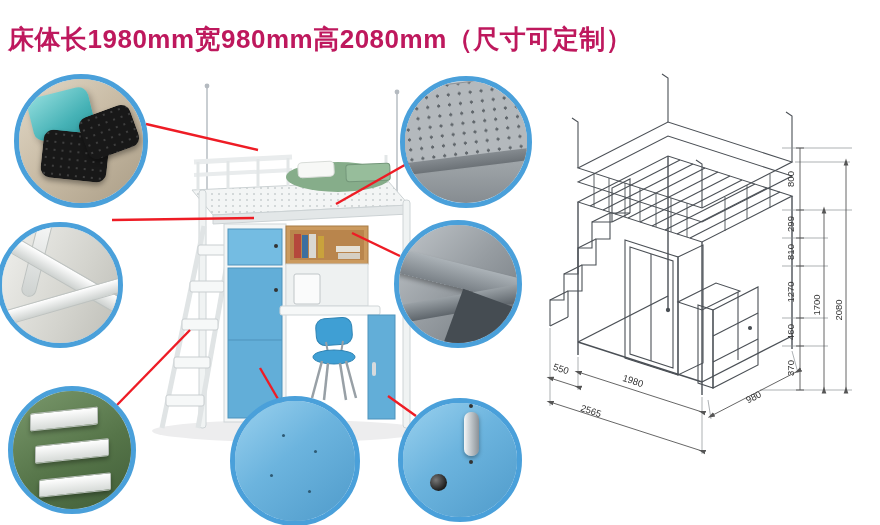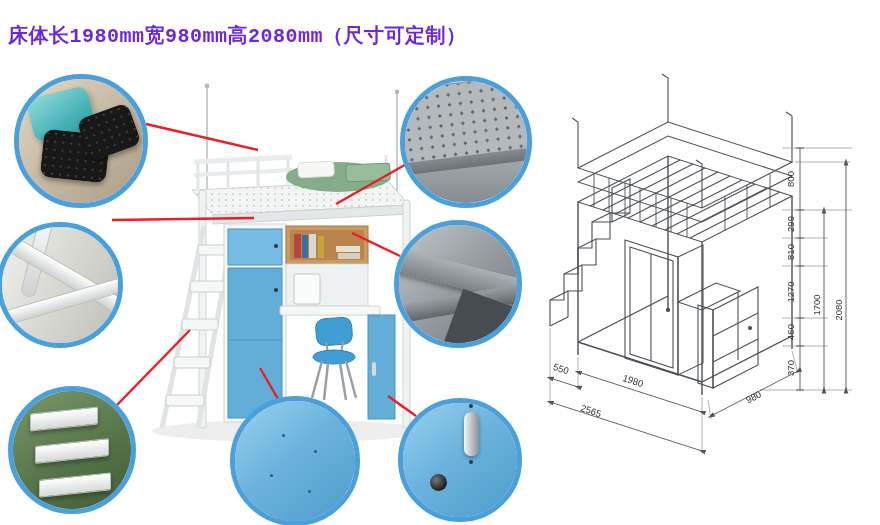--- a/index.html
+++ b/index.html
@@ -1,19 +1,19 @@
 <!DOCTYPE html>
 <html><head>
 <meta charset="utf-8">
 <style>
   html,body{margin:0;padding:0;background:#fff;}
   .stage{position:relative;width:880px;height:525px;background:#ffffff;overflow:hidden;
          font-family:"Liberation Sans",sans-serif;}
-  .title{position:absolute;left:8px;top:22px;font-family:Liberation Mono, monospace;
-         font-weight:700;font-size:20px;color:#6d28d9;white-space:nowrap;letter-spacing:0.5px;}
+  .title{position:absolute;left:8px;top:22px;font-family:Liberation Sans, sans-serif;
+         font-weight:700;font-size:26px;color:#be185d;white-space:nowrap;letter-spacing:0.5px;}
 
   svg.connectors{position:absolute;left:0;top:0;}
   svg.product{position:absolute;left:140px;top:78px;}
   svg.tech{position:absolute;left:530px;top:70px;}
 
   .callout{position:absolute;border:5px solid #4aa0da;border-radius:50%;box-sizing:border-box;
            overflow:hidden;box-shadow:0 0 0 1px #8cc4e8 inset;}
   .callout .inner{position:absolute;left:-5px;top:-5px;right:-5px;bottom:-5px;border-radius:50%;overflow:hidden;}
   .abs{position:absolute;}
 

